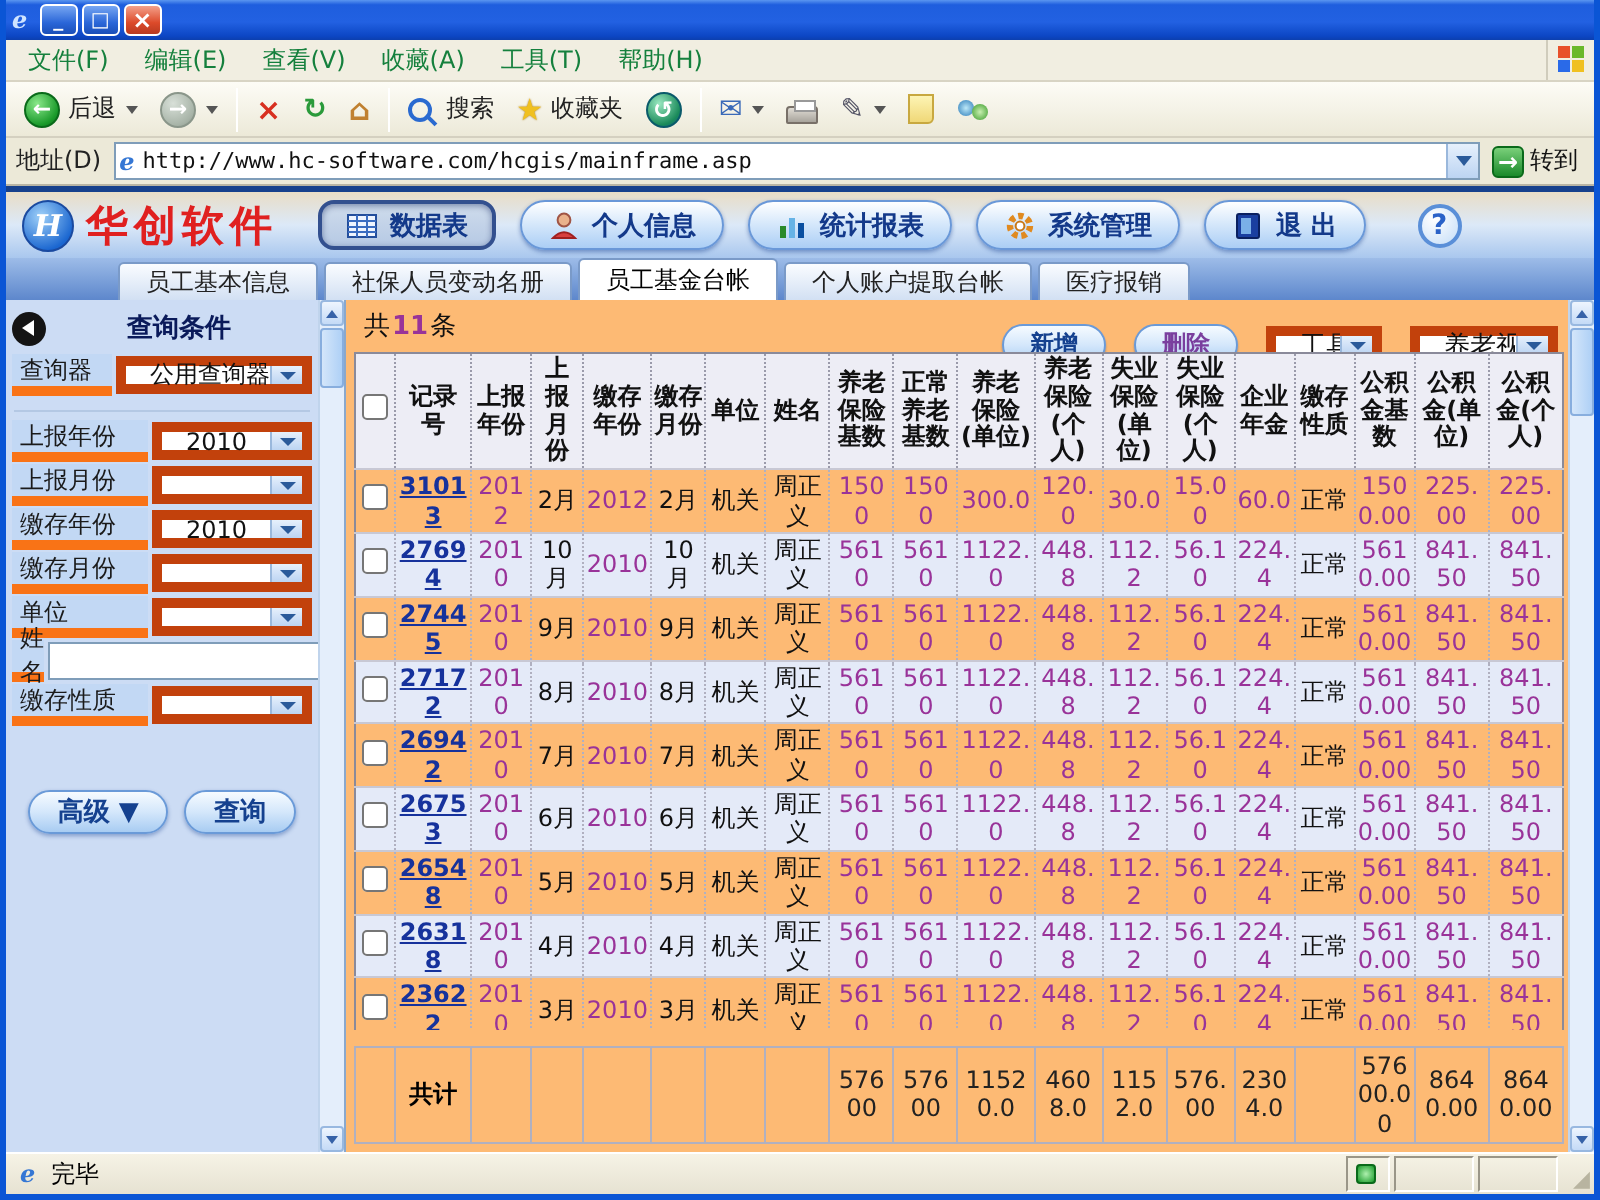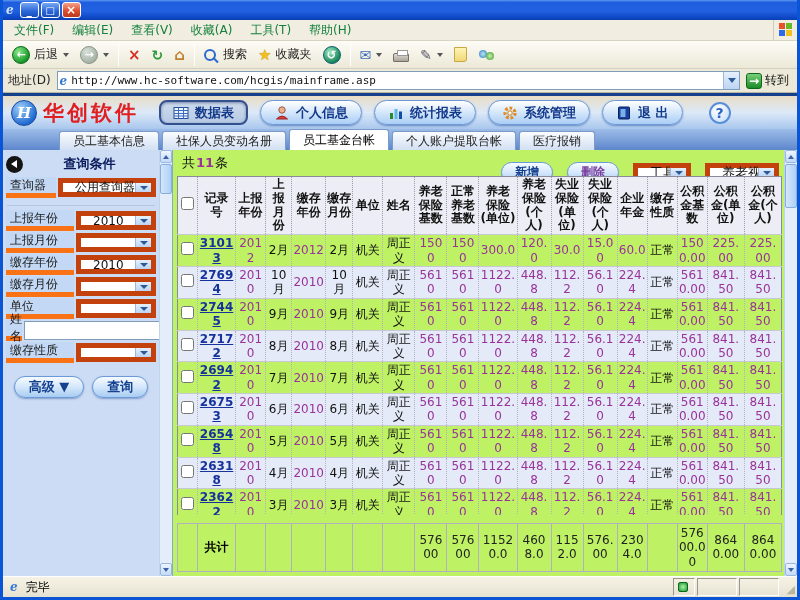--- a/index.html
+++ b/index.html
@@ -117,37 +117,37 @@
   .slabel { width:68px; background:#c2d8f4; display:flex; align-items:center; padding-left:4px; color:#1a1a1a;
     border-bottom:5px solid #f97316; }
   .sfield { flex:1; margin-left:2px; display:flex; align-items:center; }
   .xpselect { flex:1; height:19px; background:#fff; border:5px solid #c2410c; display:flex; align-items:center; padding-left:12px; }
   .xpselect .val { flex:1; white-space:nowrap; overflow:hidden; color:#111; }
   .xparrow { width:16px; height:100%; background:linear-gradient(#e6f0fc,#bcd4f2); border-left:1px solid #9ab8dc;
     display:flex; align-items:center; justify-content:center; }
   .xparrow i { width:0; height:0; border-left:4px solid transparent; border-right:4px solid transparent; border-top:4px solid #2a5a9a; }
   .textinput { flex:1; height:19px; background:#fff; border:1px solid #7f9db9; font-size:12px; padding:0 3px; }
   .ssep { height:8px; border-bottom:1px solid #b4c8e4; margin:0 1px 4px 1px; }
-  .sbtns { display:flex; justify-content:space-evenly; margin-top:13px; }
+  .sbtns { display:flex; justify-content:space-evenly; margin-top:32px; }
   .pillbtn { height:22px; padding:0 14px; border-radius:11px;
     background:linear-gradient(180deg,#f6fbff,#d4e7fb 50%,#a8ccf2); border:1px solid #6a9ad8;
     box-shadow:0 1px 2px rgba(20,60,140,.4); color:#15418f; font-weight:bold; font-size:13px;
     display:flex; align-items:center; white-space:nowrap; }
 
   .vscroll { width:13px; flex:0 0 13px; background:#e4eefb; border-left:1px solid #c0d4ec;
     display:flex; flex-direction:column; }
   .sarrow { height:13px; flex:0 0 13px; background:linear-gradient(#eef5fe,#c4daf6); border:1px solid #98b8e0;
     border-radius:2px; display:flex; align-items:center; justify-content:center; }
   .sarrow i { width:0; height:0; border-left:3px solid transparent; border-right:3px solid transparent; display:block; }
   .sarrow.up i { border-bottom:4px solid #3662a8; }
   .sarrow.down i { border-top:4px solid #3662a8; }
   .sthumb { height:44px; margin:1px 0; background:linear-gradient(90deg,#d4e6fa,#aed0f6); border:1px solid #88aede; border-radius:2px; }
   .strack { flex:1; }
 
-  .main { flex:1; display:flex; overflow:hidden; background:#bef264;justify-content:center; }
+  .main { flex:1; display:flex; overflow:hidden; background:#fdba74;justify-content:center; }
   .maincol { flex:1; display:flex; flex-direction:column; overflow:hidden; }
   .maintop { height:26px; flex:0 0 26px; display:flex; align-items:center; padding:2px 5px 2px 9px; font-size:13px; }
   .reccount { color:#111; }
   .reccount b { color:#993399; font-weight:bold; padding:0 1px; }
   .topright { margin-left:auto; display:flex; align-items:center; gap:14px;margin-top:19px; }
   .smallpill { height:21px; padding:0 13px; border-radius:11px;
     background:linear-gradient(180deg,#f6fbff,#d4e7fb 50%,#a8ccf2); border:1px solid #6a9ad8;
     box-shadow:0 1px 1px rgba(20,60,140,.4); font-weight:bold; font-size:12px;
     display:flex; align-items:center; }
   .smallpill.add { color:#15418f; }

